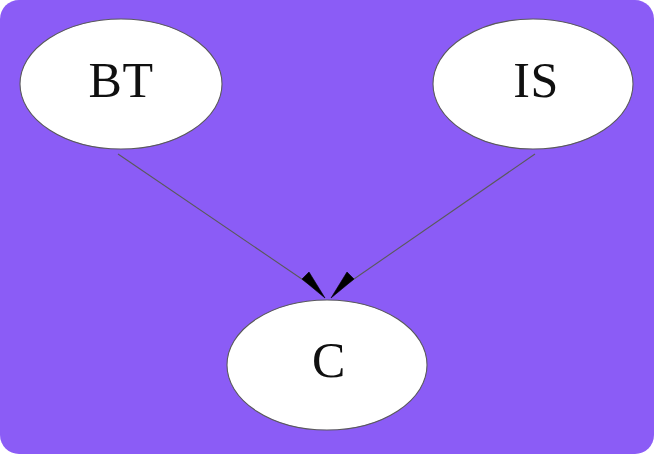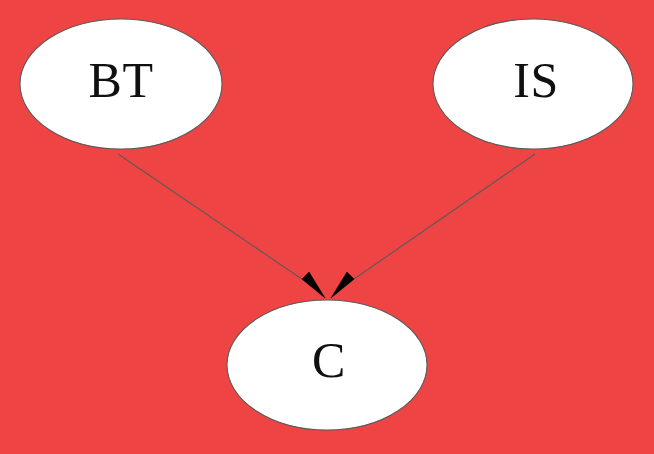--- a/index.html
+++ b/index.html
@@ -41,21 +41,21 @@
   .edge-arrowhead {
     fill: #000000;
     stroke: #000000;
     stroke-width: 0.6;
     stroke-linejoin: miter;
   }
 </style>
 </head>
 <body>
 
-<div id="canvas" style="background: #ef4444;">
+<div id="canvas" style="background: #8b5cf6; border-radius: 19px;">
   <svg id="graph-svg" viewBox="0 0 654 454" xmlns="http://www.w3.org/2000/svg">
 
     <g>
 
       <g>
         <path class="edge-line" d="M 118,154 L 315,288" stroke="#5a5a5a"></path>
         <polygon class="edge-arrowhead" points="325,298 302,279 309,272" fill="#000000" stroke="#000000"></polygon>
       </g>
 
       <g>

